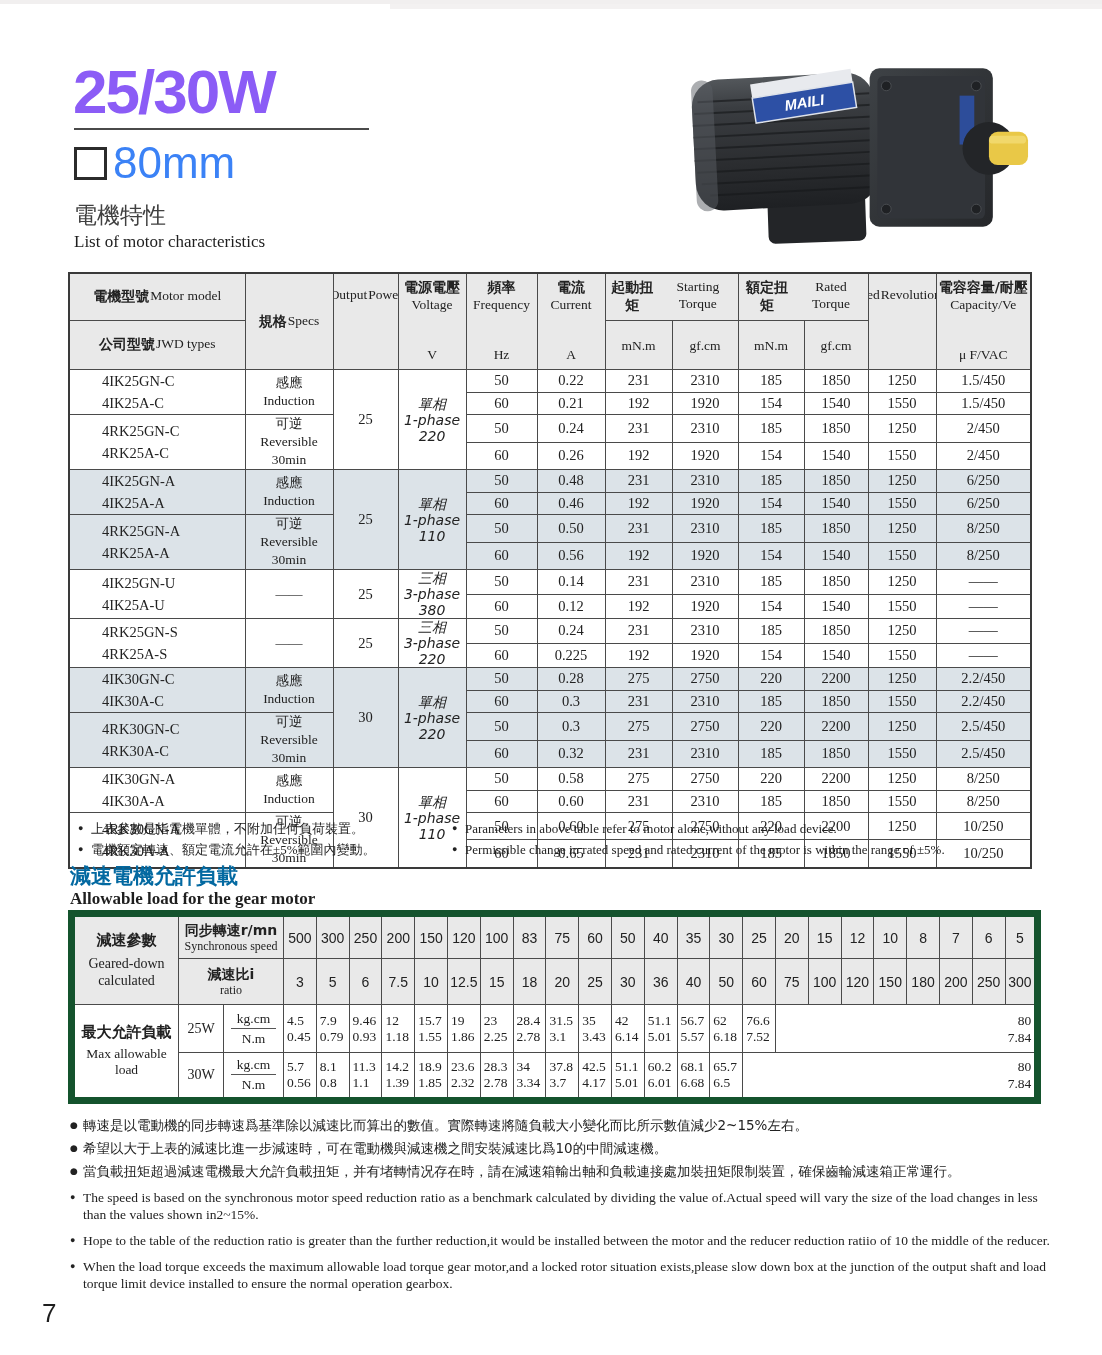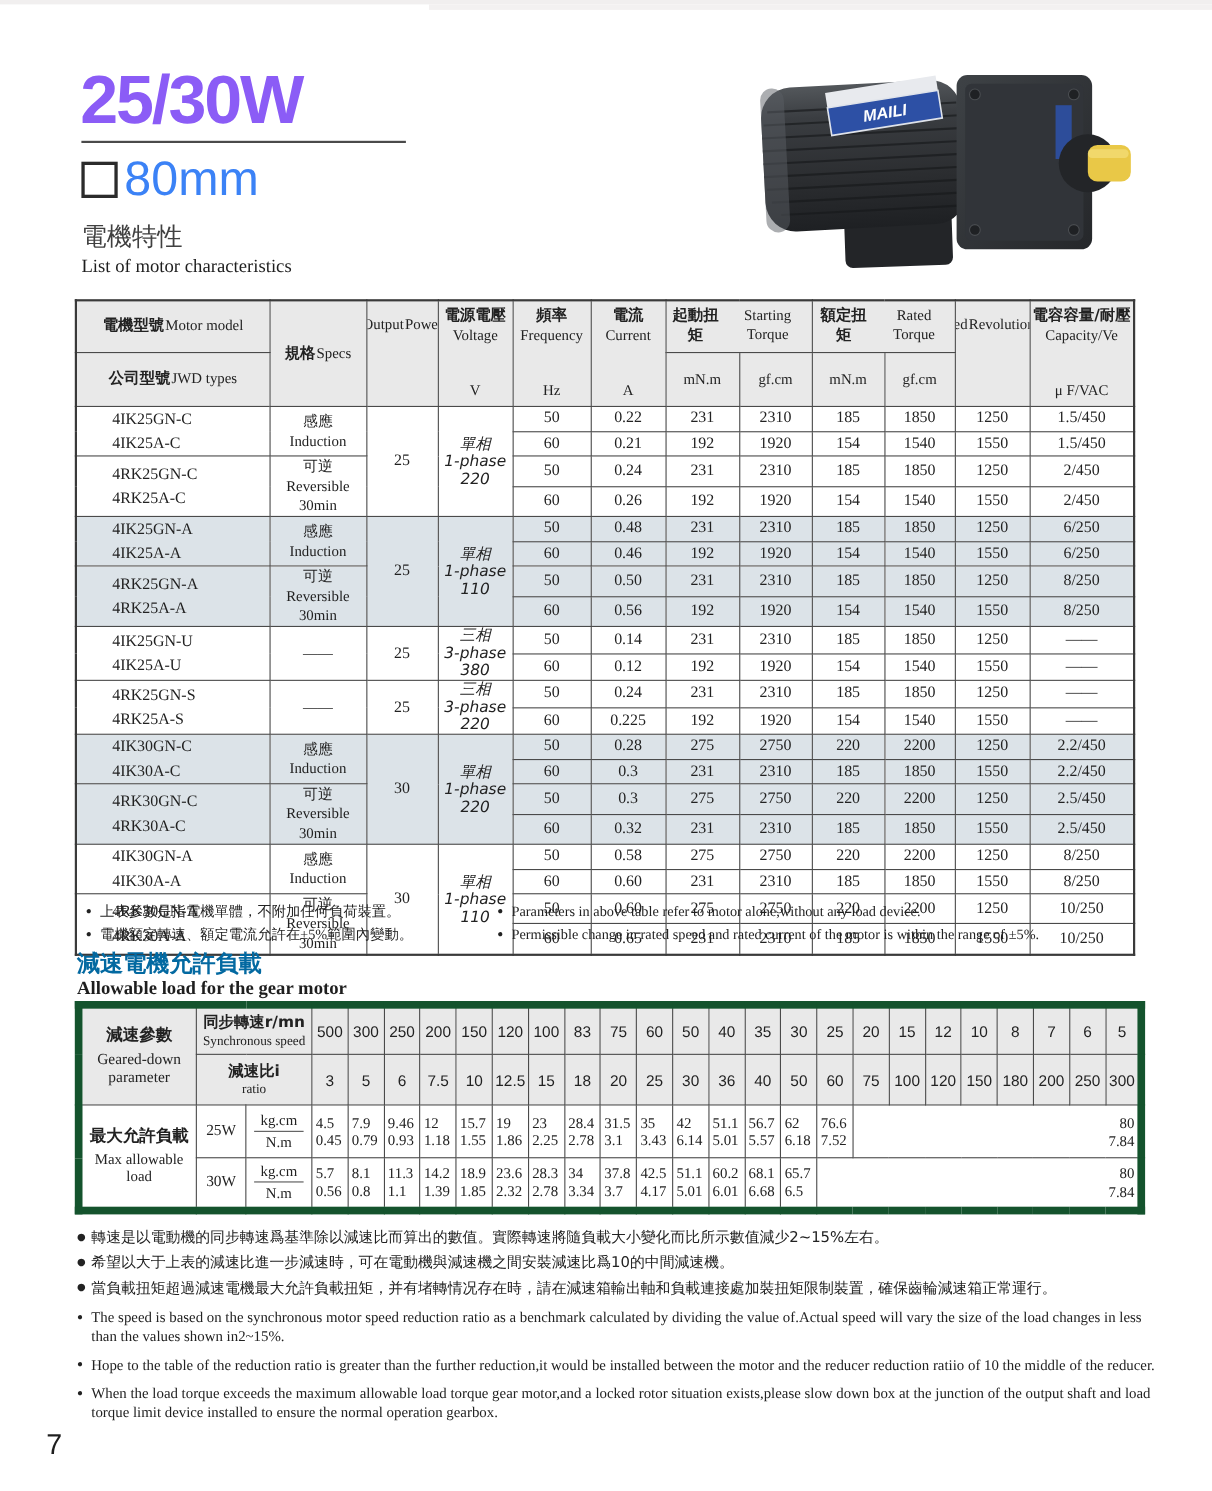--- a/index.html
+++ b/index.html
@@ -571,21 +571,21 @@
         <col style="width: 32.8px;">
         <col style="width: 32.8px;">
         <col style="width: 32.8px;">
         <col style="width: 32.8px;">
         <col style="width: 32.8px;">
       </colgroup>
     <tbody>
         <tr style="height:45px">
       <th class="corner" rowspan="2">
         <div class="zh">減速參數</div>
-        <div class="en">Geared-down parameter</div>
+        <div class="en">Geared-down calculated</div>
           </th>
       <th class="sublabel" colspan="2">
         <div class="zh">同步轉速r/mn</div>
         <div class="en">Synchronous speed</div>
           </th>
     <th class="numhead">500</th>
           <th class="numhead">300</th>
           <th class="numhead">250</th>
           <th class="numhead">200</th>
           <th class="numhead">150</th>

